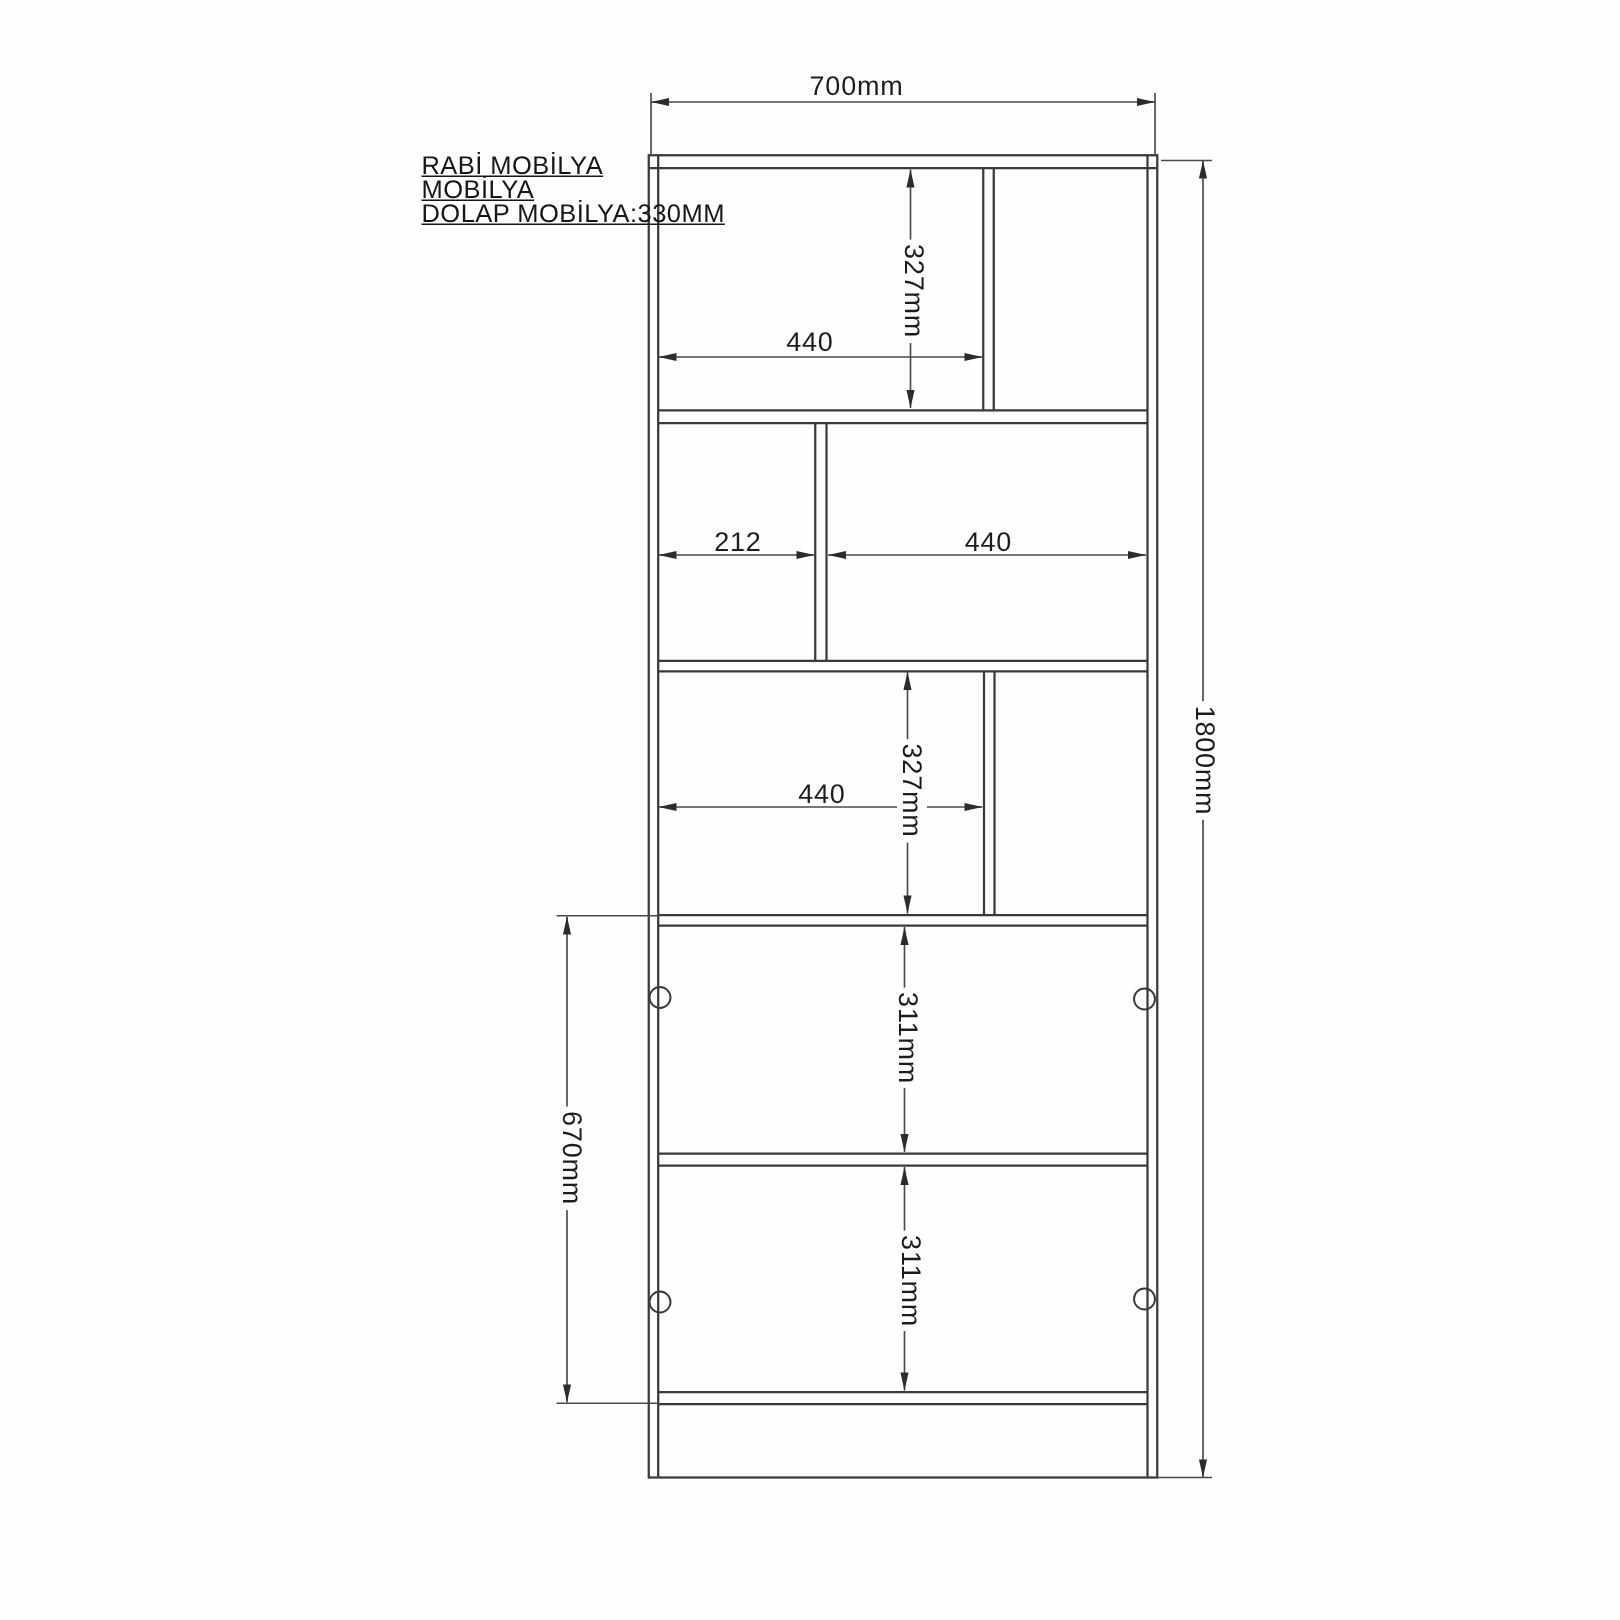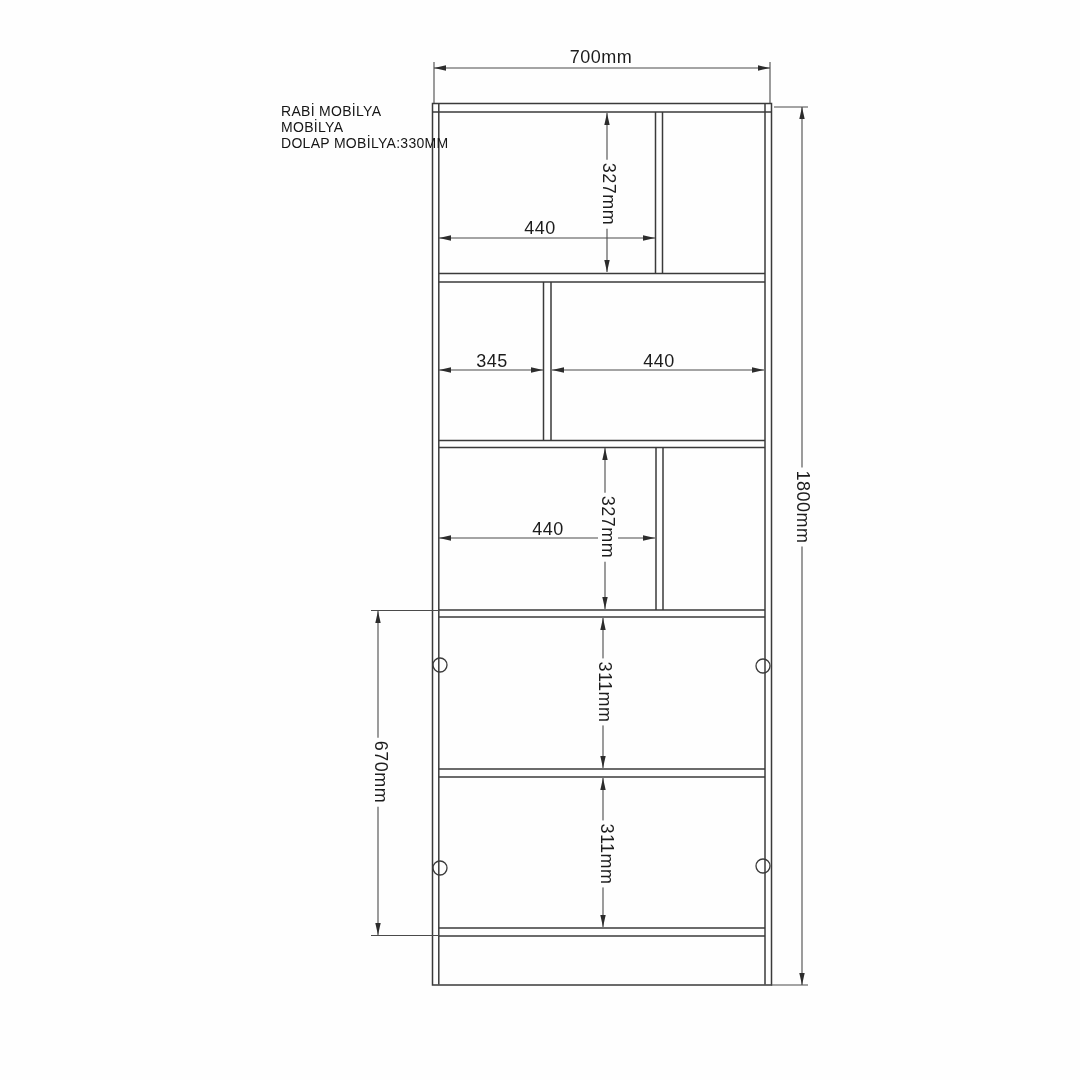--- a/index.html
+++ b/index.html
@@ -11,21 +11,21 @@
   .dim{
     position:absolute;color:#1c1c1c;font-size:18px;letter-spacing:.5px;
     white-space:nowrap;transform:translate(-50%,-50%);line-height:1;
   }
   .dim.vert{
     transform:translate(-50%,-50%) rotate(90deg);
     background:#fefefe;padding:1px 3px;
   }
   .title-block{
     position:absolute;left:281px;top:103px;color:#161616;
-    font-size:14px;line-height:16px;letter-spacing:.3px;white-space:nowrap;
+    font-size:17px;line-height:16px;letter-spacing:.3px;white-space:nowrap;text-decoration:underline;
   }
 </style>
 </head>
 <body>
 
 <div id="stage">
 
   <svg width="1080" height="1080" viewBox="0 0 1080 1080">
 
     <g stroke="#3a3a3a" stroke-width="1.5" fill="none">
@@ -116,28 +116,28 @@
       <polygon points="603,927 600.3,915 605.7,915"></polygon>
     </g>
   </svg>
 
   <div class="title-block">
     <div>RABİ MOBİLYA</div>
     <div>MOBİLYA</div>
     <div>DOLAP MOBİLYA:330MM</div>
   </div>
 
-  <div class="dim" style="left:601px;top:57px;">700mm</div>
+  <div class="dim" style="left:571px;top:57px;">700mm</div>
   <div class="dim vert" style="left:803px;top:507px;">1800mm</div>
   <div class="dim vert" style="left:381px;top:772px;">670mm</div>
 
   <div class="dim" style="left:540px;top:228px;">440</div>
   <div class="dim vert" style="left:609px;top:194px;">327mm</div>
 
-  <div class="dim" style="left:492px;top:361px;">345</div>
+  <div class="dim" style="left:492px;top:361px;">212</div>
   <div class="dim" style="left:659px;top:361px;">440</div>
 
   <div class="dim" style="left:548px;top:529px;">440</div>
   <div class="dim vert" style="left:608px;top:527px;">327mm</div>
 
   <div class="dim vert" style="left:605px;top:692px;">311mm</div>
   <div class="dim vert" style="left:607px;top:854px;">311mm</div>
 
 </div>
 

